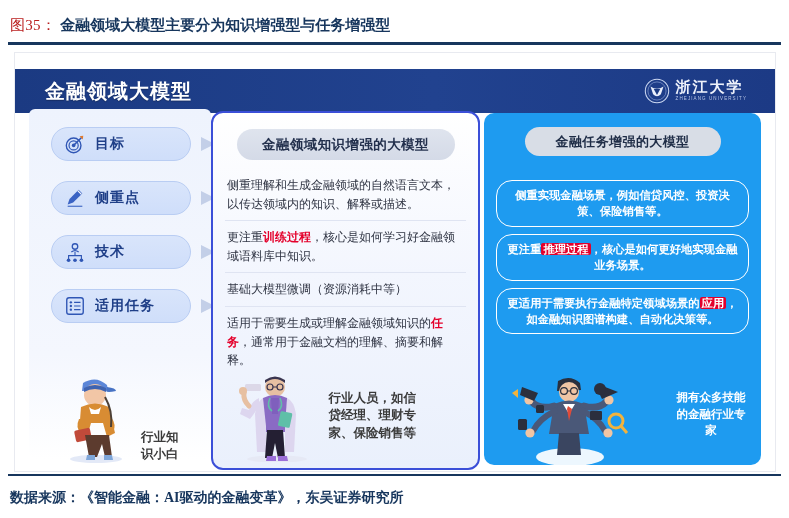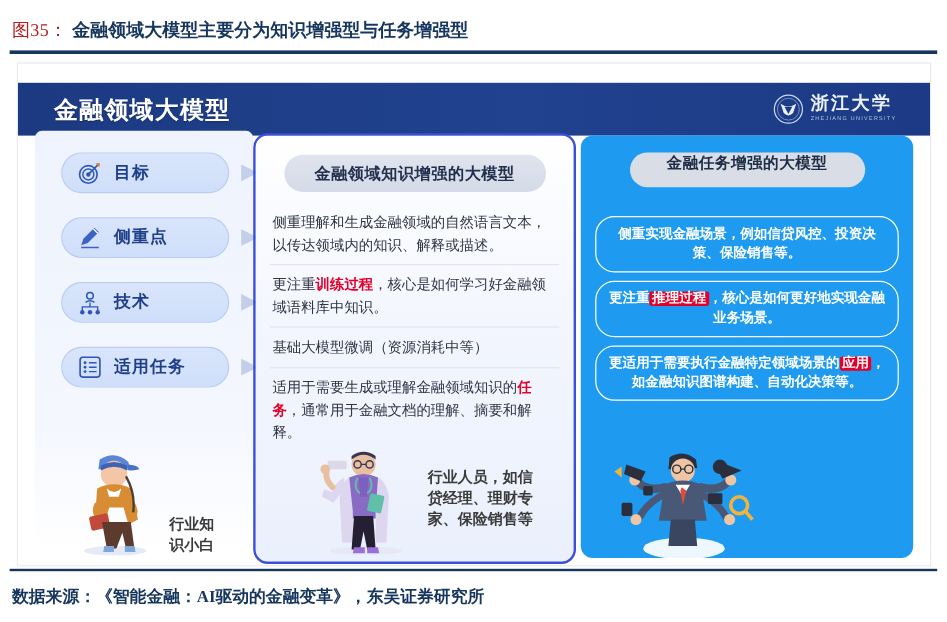--- a/index.html
+++ b/index.html
@@ -104,36 +104,36 @@
   .mid-rows{margin-top:9px;padding:0 12px;}
   .mid-row{
     font-size:12px;color:#303544;line-height:1.55;
     padding:7px 2px;
   }
   .mid-row + .mid-row{border-top:1px solid #dfe4f2;}
   .hl{color:#e4002b;font-weight:bold;}
 
   .pros{
     position:absolute;left:0;bottom:4px;width:225px;height:96px;
-    display:flex;align-items:center;justify-content:center;gap:6px;margin-left:28px;
+    display:flex;align-items:center;justify-content:center;gap:6px;
   }
   .pros-fig{width:96px;height:92px;flex:0 0 96px;}
   .pros-label{
     font-size:12.5px;font-weight:bold;color:#3b3b3b;line-height:1.4;
     width:96px;
   }
 
   
   .right-panel{
     position:absolute;left:469px;top:60px;width:277px;height:352px;
     background:#1e9bf0;border-radius:10px;overflow:hidden;
   }
   .right-head{
     margin:14px auto 0;width:196px;height:29px;border-radius:15px;
-    background:#d8dde6;display:flex;align-items:flex-start;justify-content:center;
+    background:#d8dde6;display:flex;align-items:center;justify-content:center;
   }
   .right-head span{font-size:13px;font-weight:bold;color:#1f2d47;letter-spacing:.4px;}
   .rcards{margin-top:24px;padding:0 12px;display:flex;flex-direction:column;gap:7px;}
   .rcard{
     border:1.4px solid #ffffff;border-radius:16px;
     padding:6px 8px;text-align:center;
     font-size:11.3px;color:#ffffff;line-height:1.45;font-weight:bold;
   }
   .rhl{background:#e4002b;color:#ffffff;padding:0 2px;border-radius:2px;}
 
@@ -367,20 +367,21 @@
           <path d="M26 16 l-6 4 6 5 z" fill="#f2b33d"></path>
           <path d="M108 12 l18 7 -16 7 -4 -8 z" fill="#2b2f3d"></path>
           <rect x="98" y="38" width="12" height="9" rx="1" fill="#2b2f3d"></rect>
           <circle cx="124" cy="48" r="7" fill="none" stroke="#f2b33d" stroke-width="3"></circle>
           <path d="M129 53 l6 7" stroke="#f2b33d" stroke-width="3"></path>
           <circle cx="108" cy="16" r="6" fill="#2b2f3d"></circle>
           <rect x="26" y="46" width="9" height="11" rx="1.5" fill="#2b2f3d"></rect>
           <rect x="44" y="32" width="8" height="8" rx="1.5" fill="#2b2f3d"></rect>
         </svg>
       </span>
+      <span class="expert-label">拥有众多技能的金融行业专家</span>
     </div>
 
   </div>
 
 </div>
 
 <div class="rule-bottom"></div>
 <div class="fig-source">数据来源：《智能金融：AI驱动的金融变革》，东吴证券研究所</div>
 
 </body></html>

